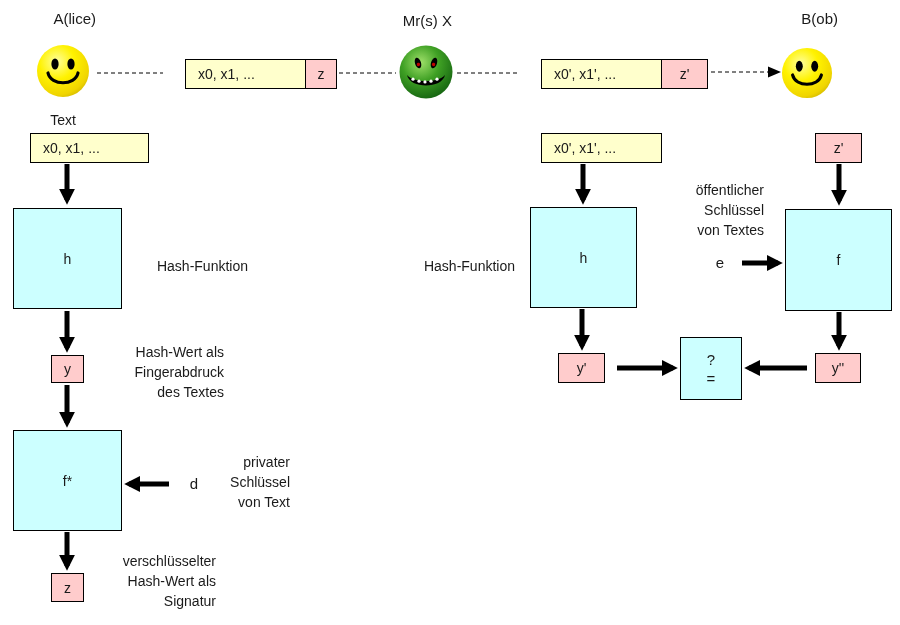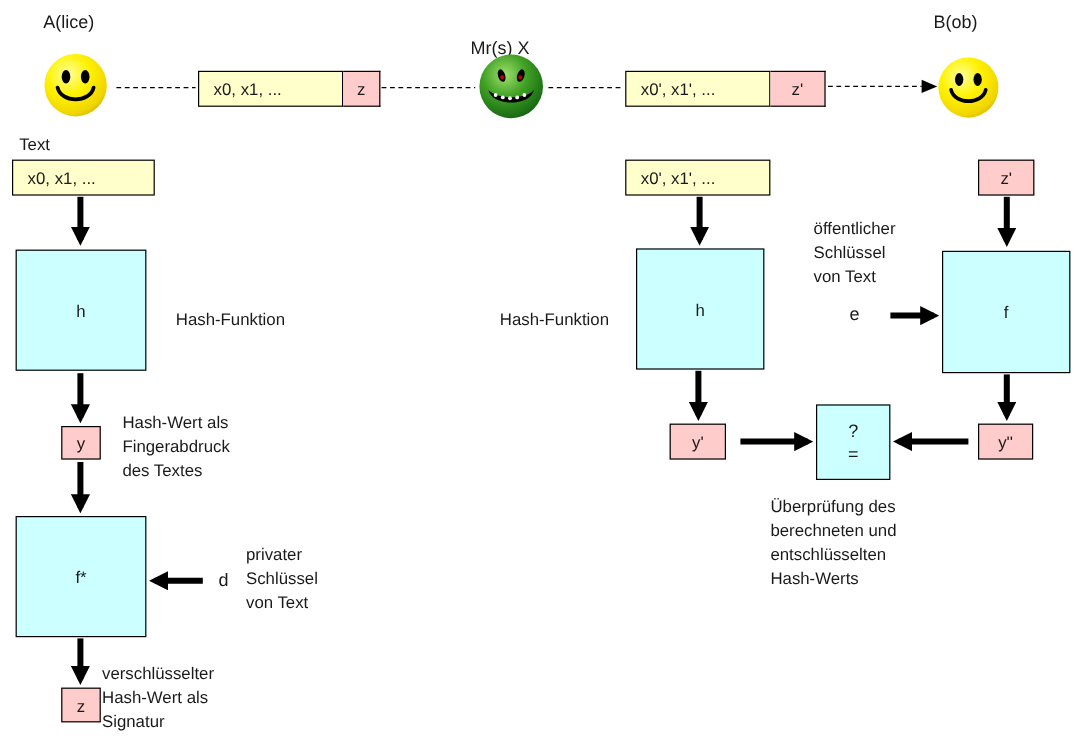--- a/index.html
+++ b/index.html
@@ -2,31 +2,31 @@
 <html style="--yellow_box: #FFFFCC; --pink_box: #FFCCCC; --cyan_box: #CCFFFF; --line: #000000; --text: #1A1A1A; --smiley_yellow: #FFF200; --evil_green: #2E8B1E;"><head>
 <meta charset="utf-8">
 <style>
   html,body{margin:0;padding:0;background:#fff;}
   #canvas{
     position:relative;width:900px;height:625px;background:#fff;overflow:hidden;
     font-family:"Liberation Sans", sans-serif;color:var(--text,#1a1a1a);
   }
   .abs{position:absolute;}
   .lbl{
-    position:absolute;font-size:14px;line-height:20px;text-align:left;
+    position:absolute;font-size:14px;line-height:20px;text-align:right;
     white-space:pre-line;color:var(--text,#1a1a1a);
   }
   .lbl.big{font-size:15px;line-height:16px;}
-  .lbl.left{text-align:center;}
+  .lbl.left{text-align:right;}
   .box{
     position:absolute;box-sizing:border-box;border:1.5px solid var(--line,#000);
     display:flex;align-items:center;justify-content:center;
     font-size:14px;color:var(--text,#1a1a1a);
   }
-  .box.start{justify-content:flex-start;padding-left:12px;}
+  .box.start{justify-content:flex-start;padding-left:12px;margin-left:20px;}
   .yellow{background:var(--yellow_box,#FFFFCC);}
   .pink{background:var(--pink_box,#FFCCCC);}
   .cyan{background:var(--cyan_box,#CCFFFF);border-width:1px;}
   .msgrow{position:absolute;display:flex;}
   .msgrow .box{position:relative;}
   .msgrow .box + .box{border-left:none;}
   .compare-box{white-space:pre-line;text-align:center;line-height:19px;font-size:15px;}
   svg{display:block;}
   #connectors{position:absolute;left:0;top:0;z-index:0;}
   .layer{z-index:1;}
@@ -80,21 +80,21 @@
 
   <div class="abs layer" style="left:36px;top:44px;">
     <svg width="54" height="54" viewBox="0 0 54 54">
       <circle cx="27" cy="27" r="26" fill="url(#gSmiley)"></circle>
       <ellipse cx="19" cy="20" rx="3.6" ry="5.6" fill="#000"></ellipse>
       <ellipse cx="35" cy="20" rx="3.6" ry="5.6" fill="#000"></ellipse>
       <path d="M12 29 C15 42 39 42 42 29" stroke="#000" stroke-width="3.2" fill="none" stroke-linecap="round"></path>
     </svg>
   </div>
 
-  <div class="lbl big layer" style="left:392px;top:13px;width:60px;margin-top:20px;">Mr(s) X</div>
+  <div class="lbl big layer" style="left:392px;top:13px;width:60px;">Mr(s) X</div>
 
   <div class="abs layer" style="left:398px;top:44px;">
     <svg width="56" height="56" viewBox="0 0 56 56">
       <circle cx="28" cy="28" r="26.5" fill="url(#gEvil)"></circle>
       <g transform="rotate(-18 20 19)">
         <ellipse cx="20" cy="19" rx="3" ry="5.4" fill="#000"></ellipse>
         <circle cx="20" cy="20.5" r="1.7" fill="#C00000"></circle>
       </g>
       <g transform="rotate(18 36 19)">
         <ellipse cx="36" cy="19" rx="3" ry="5.4" fill="#000"></ellipse>
@@ -147,45 +147,41 @@
   <div class="box cyan layer" style="left:13px;top:430px;width:109px;height:101px;">f*</div>
 
   <div class="lbl big layer" style="left:182px;top:476px;width:16px;">d</div>
 
   <div class="lbl layer" style="left:205px;top:452px;width:85px;">privater
 Schlüssel
 von Text</div>
 
   <div class="box pink layer" style="left:51px;top:573px;width:33px;height:29px;border-width:1px;">z</div>
 
-  <div class="lbl layer" style="left:85px;top:551px;width:114px;">verschlüsselter
+  <div class="lbl layer" style="left:102px;top:551px;width:114px;">verschlüsselter
 Hash-Wert als
 Signatur</div>
 
   <div class="box yellow start layer" style="left:521px;top:133px;width:121px;height:30px;">x0', x1', ...</div>
 
   <div class="lbl left layer" style="left:409px;top:256px;width:106px;">Hash-Funktion</div>
 
   <div class="box cyan layer" style="left:530px;top:207px;width:107px;height:101px;">h</div>
 
   <div class="box pink layer" style="left:558px;top:353px;width:47px;height:30px;">y'</div>
 
   <div class="box cyan compare-box layer" style="left:680px;top:337px;width:62px;height:63px;">?
 =</div>
 
-  <div class="lbl layer" style="left:642px;top:412px;width:134px;">Überprüfung des
-berechneten und
-entschlüsselten
-Hash-Werts</div>
 
   <div class="box pink layer" style="left:815px;top:133px;width:47px;height:30px;">z'</div>
 
   <div class="lbl layer" style="left:678px;top:180px;width:86px;">öffentlicher
 Schlüssel
-von Text</div>
+von Textes</div>
 
   <div class="lbl big layer" style="left:708px;top:255px;width:16px;">e</div>
 
   <div class="box cyan layer" style="left:785px;top:209px;width:107px;height:102px;">f</div>
 
   <div class="box pink layer" style="left:815px;top:353px;width:46px;height:30px;">y''</div>
 
 </div>
 
 </body></html>

